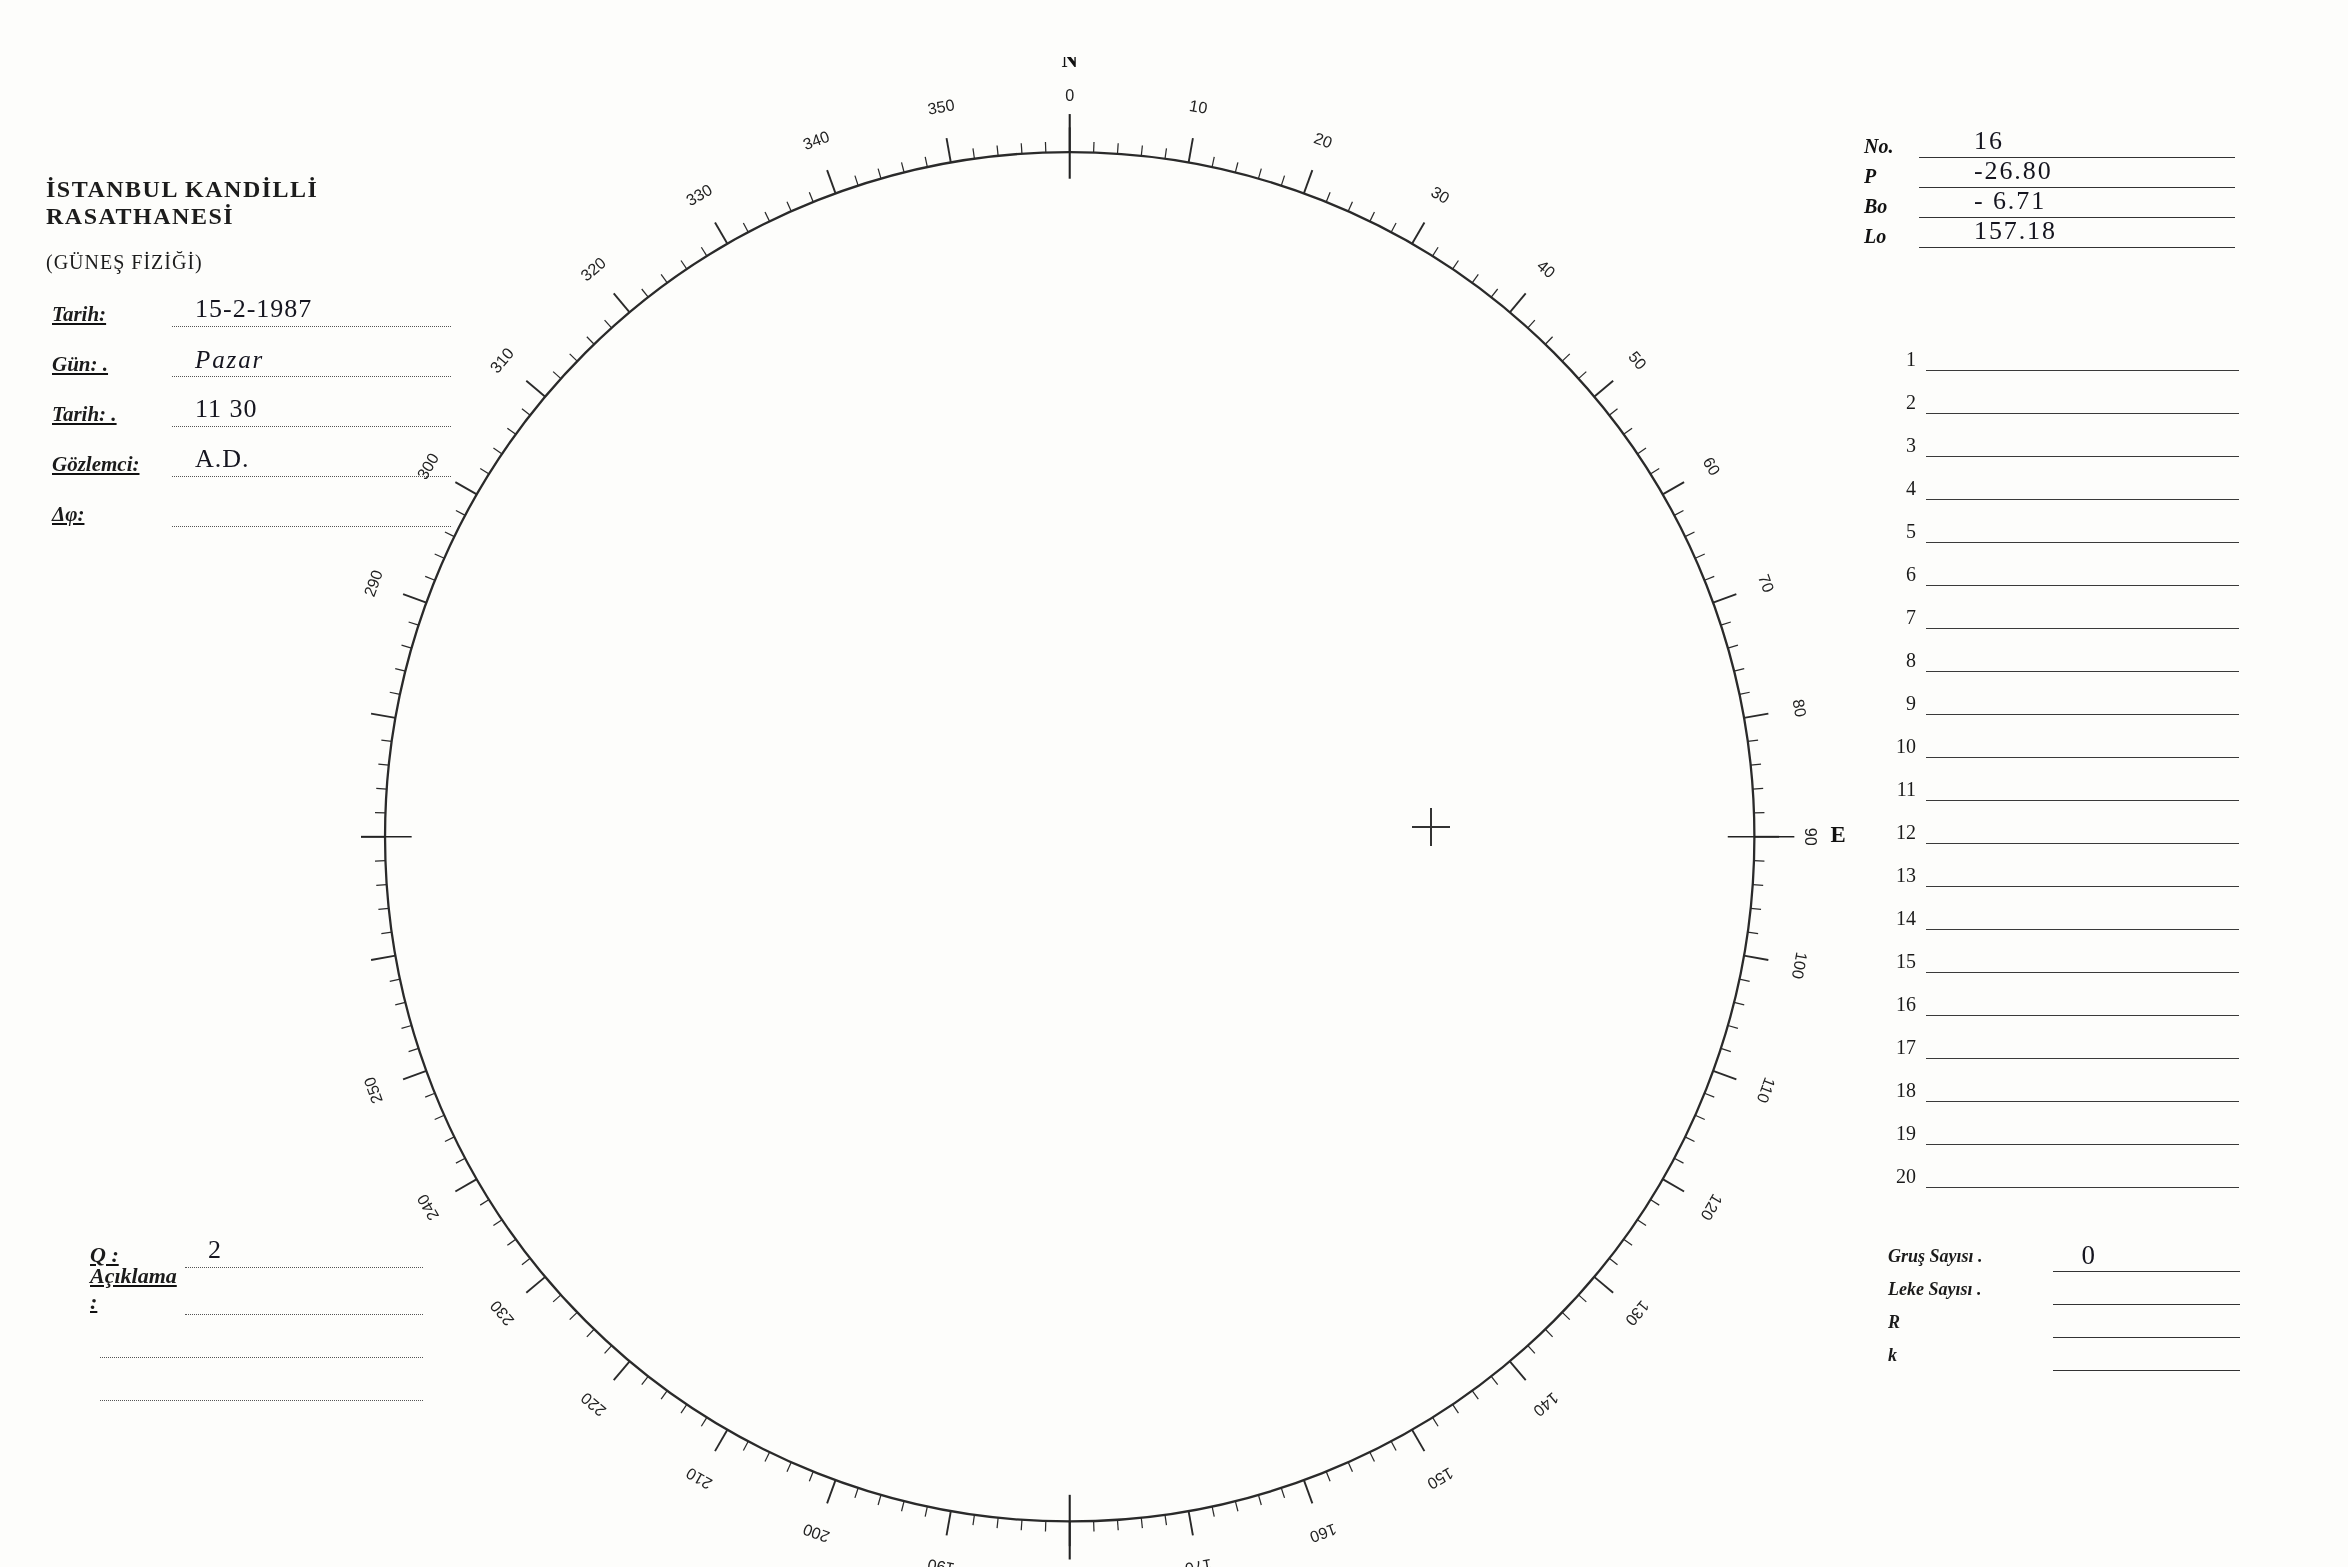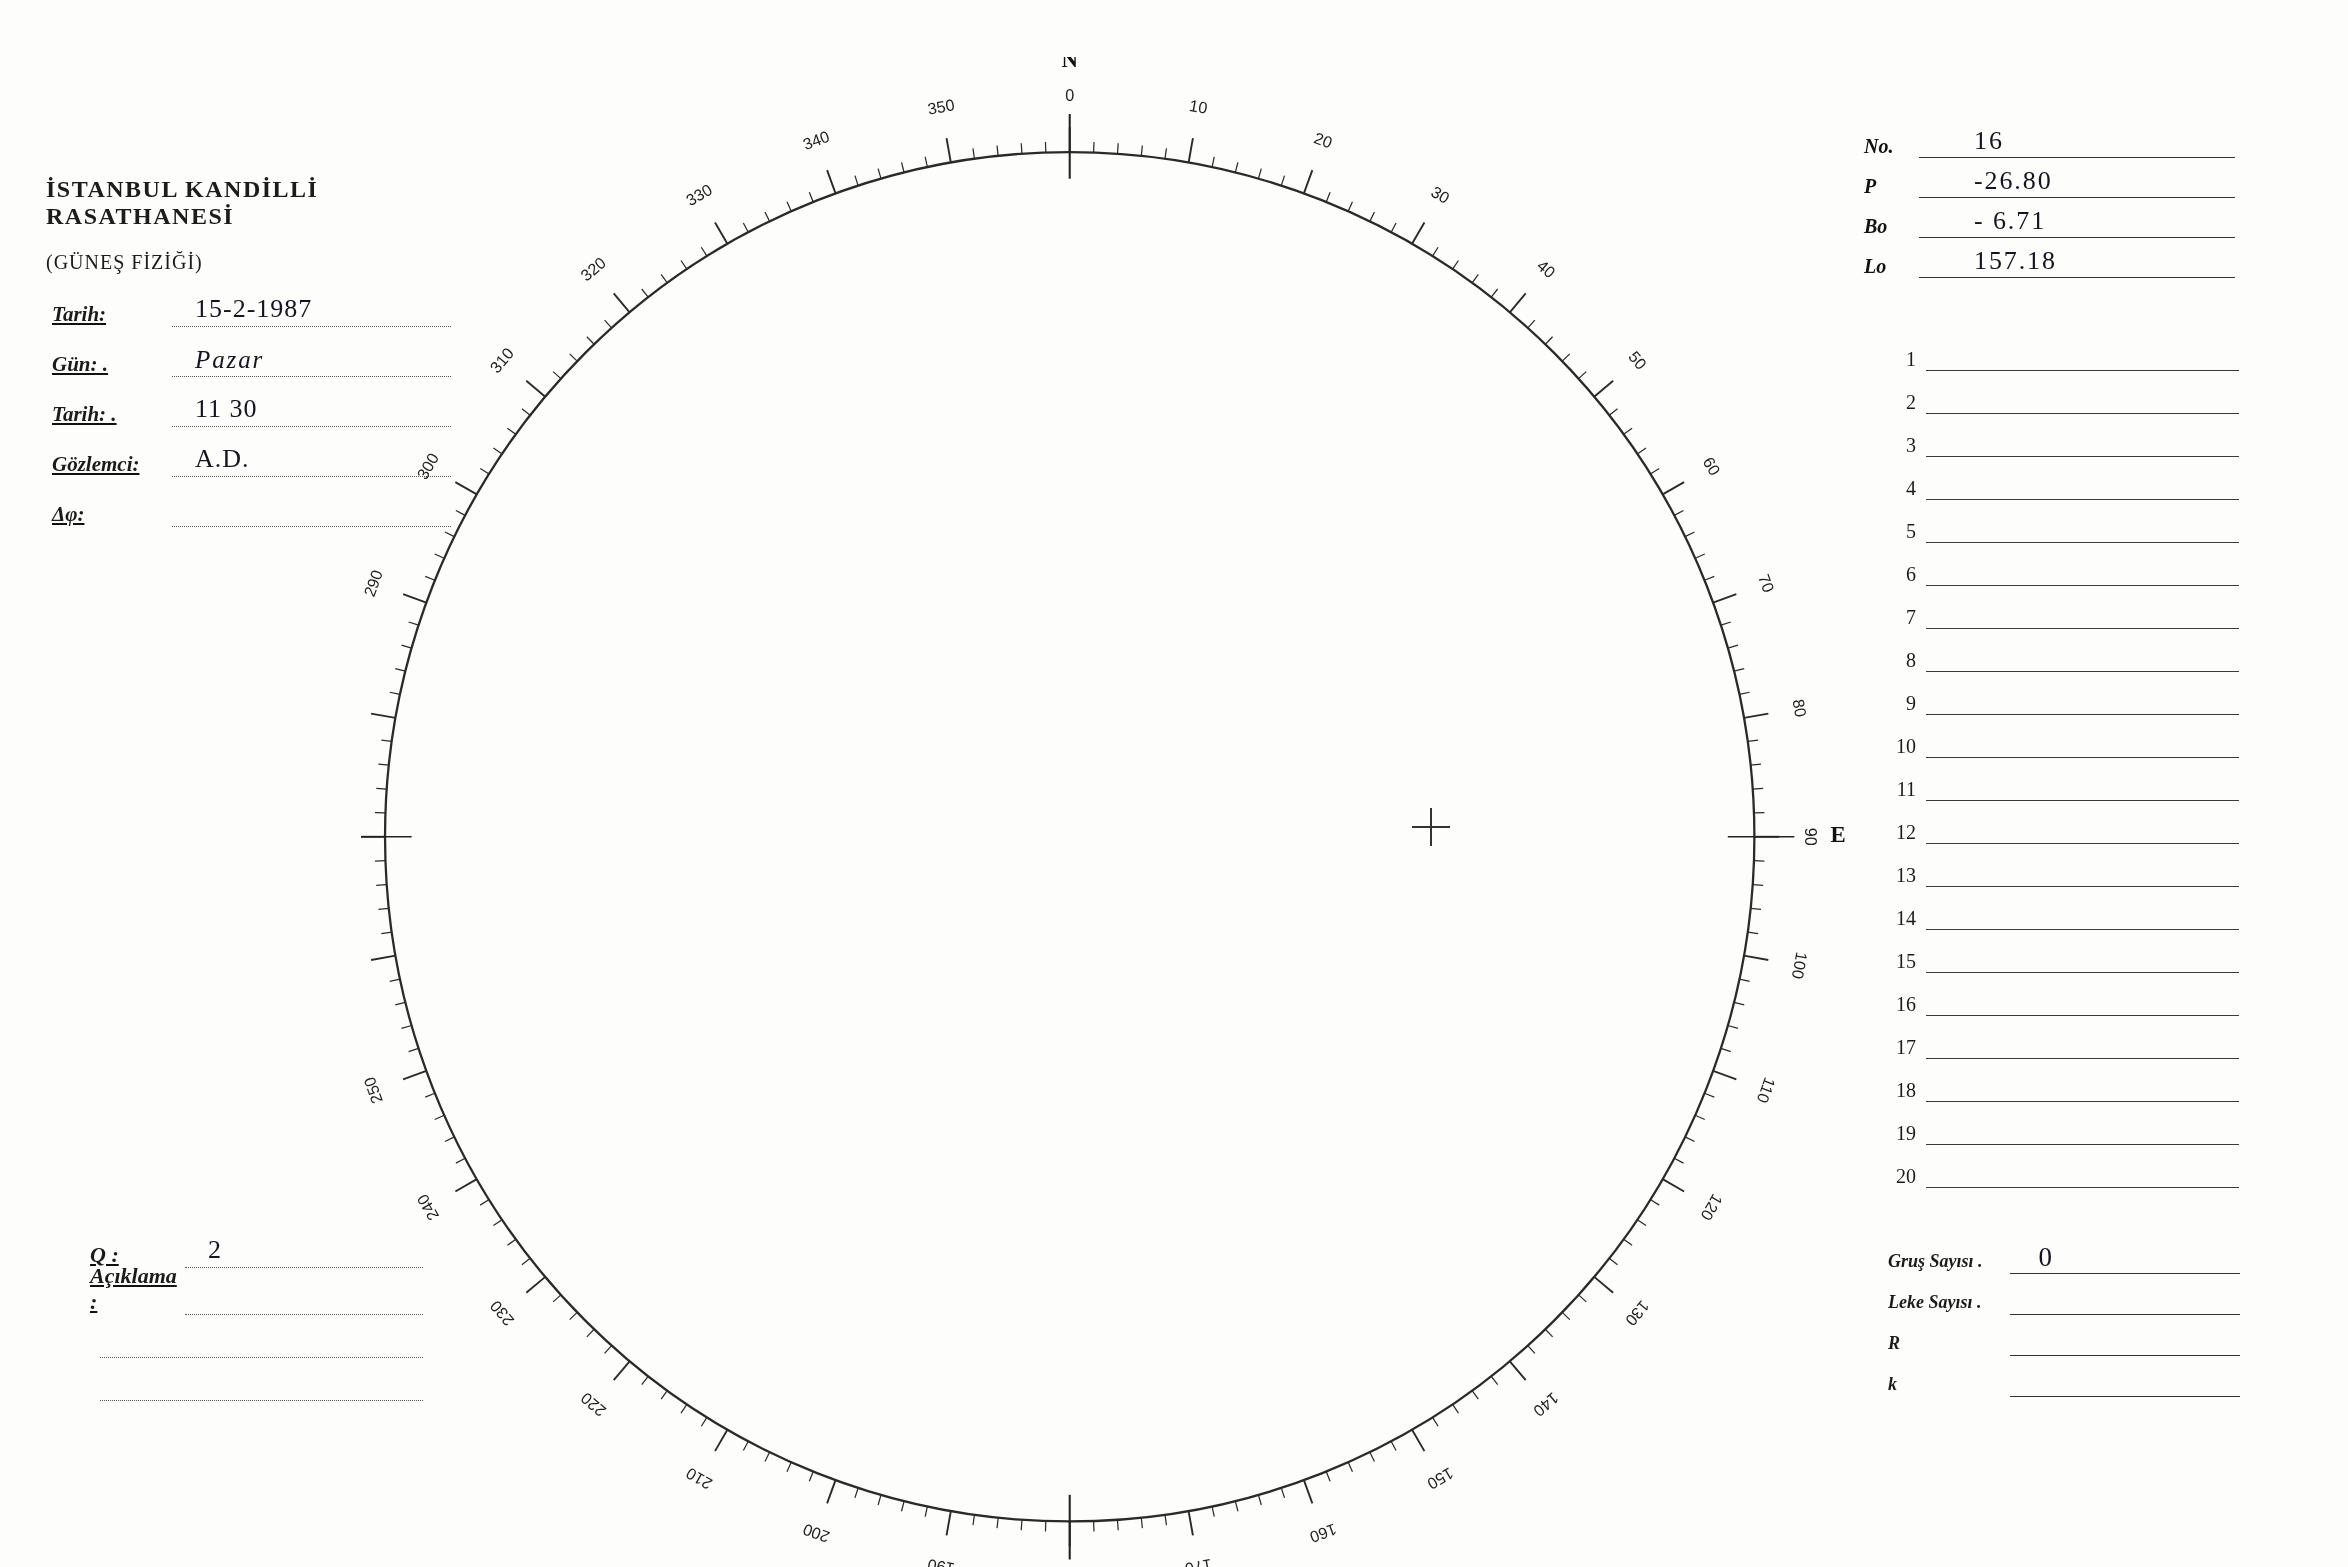--- a/index.html
+++ b/index.html
@@ -62,21 +62,21 @@
   .form-bottomleft .frow{margin-bottom:15px;}
   .form-bottomleft .flabel{width:95px;font-size:22px;}
   .blank-line{
     border-bottom:1.9px dotted #555;height:27px;margin-left:9.5px;margin-bottom:15px;
   }
   
   .data-block{
     position:absolute;left:1864px;top:128px;width:371px;
   }
   .drow{
-    display:flex;align-items:flex-end;margin-bottom:10px;height:30px;
+    display:flex;align-items:flex-end;margin-bottom:0;height:30px;
   }
   .dlabel{
     font-family:"Liberation Serif", serif;
     font-style:italic;font-weight:700;font-size:20px;width:55px;flex:none;
   }
   .dline{
     flex:1;border-bottom:1.9px solid #333;height:27px;position:relative;
   }
   .dval{
     position:absolute;left:55px;bottom:1px;
@@ -96,21 +96,21 @@
     padding-right:9.5px;
   }
   .nline{
     flex:1;border-bottom:1.9px solid #3a3a3a;height:21px;
   }
   
   .bottom-right{
     position:absolute;left:1888px;top:1246px;width:352px;
   }
   .brow{
-    display:flex;align-items:center;margin-bottom:11px;height:30px;
+    display:flex;align-items:flex-start;margin-bottom:3px;height:30px;gap:43px;
   }
   .blabel{
     font-family:"Liberation Serif", serif;font-style:italic;font-weight:700;
     font-size:18px;width:122px;flex:none;color:#1b1b1b;white-space:nowrap;
   }
   .bline{
     flex:1;border-bottom:1.9px solid #333;height:25px;position:relative;
   }
   .bval{
     position:absolute;left:28.5px;bottom:0px;font-size:27px;color:#15151f;

